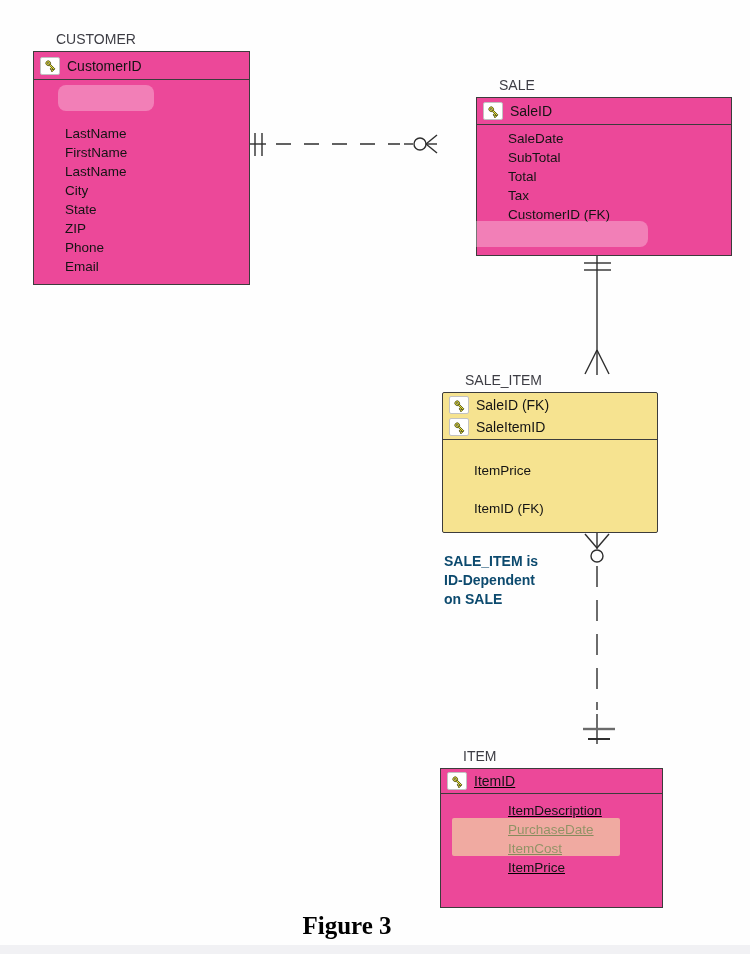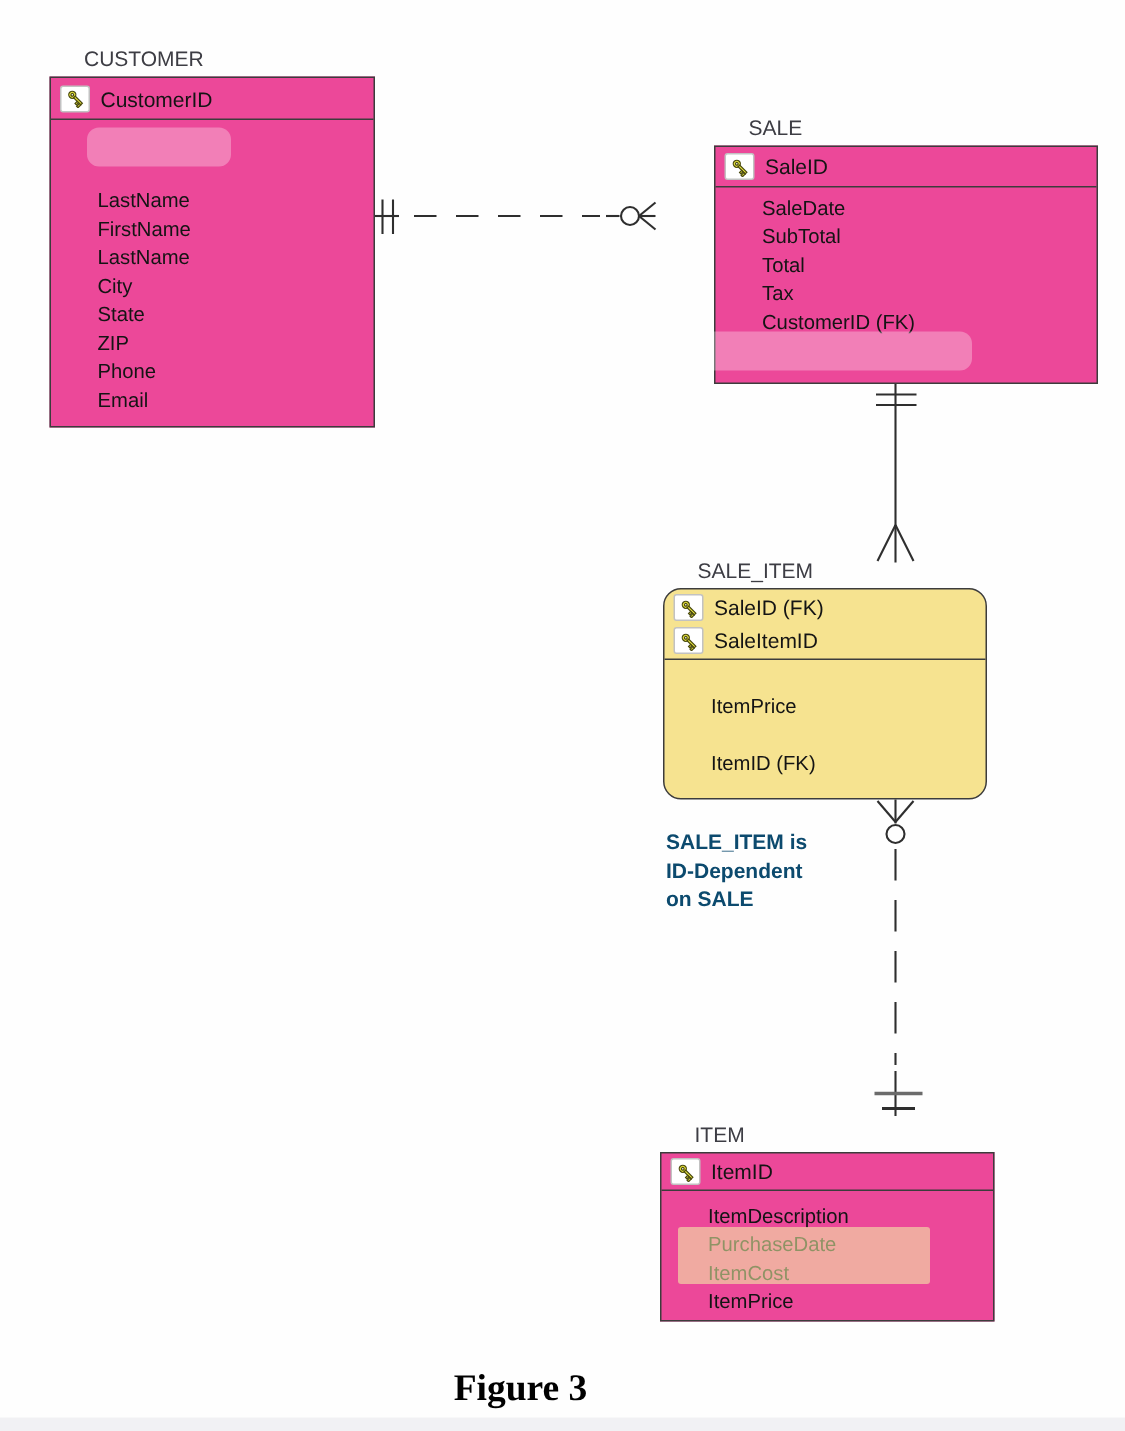--- a/index.html
+++ b/index.html
@@ -22,29 +22,29 @@
   .e-customer .entity-box{height:234px;}
   .e-customer .entity-header{height:28px;}
   .e-customer .entity-body{padding-top:44px;}
 
   .e-sale{left:437px;top:77px;width:256px;padding-left:39px;}
   .e-sale .entity-box{height:159px;}
   .e-sale .entity-header{height:27px;}
   .e-sale .entity-body{padding-top:4px;}
 
   .e-sale_item{left:442px;top:372px;width:216px;}
-  .e-sale_item .entity-box{height:141px;background:#f6e390;border-radius:12px;}
+  .e-sale_item .entity-box{height:141px;background:#f6e390;border-radius:2px;}
   .e-sale_item .entity-header{padding-top:1px;padding-bottom:1px;}
   .e-sale_item .entity-body{padding-top:21px;}
   .e-sale_item .attr-row{margin-bottom:19px;}
 
   .e-item{left:440px;top:748px;width:223px;}
-  .e-item .entity-box{height:113px;}
+  .e-item .entity-box{height:140px;text-decoration:underline;}
   .e-item .entity-header{height:25px;}
-  .e-item .entity-body{padding-top:7px;}
+  .e-item .entity-body{padding-top:7px;padding-left:36px;}
 
   
   .smudge{position:absolute;background:rgba(255,255,255,0.30);border-radius:8px;z-index:3;}
   .smudge-customer{left:58px;top:85px;width:96px;height:26px;}
   .smudge-sale{left:452px;top:221px;width:196px;height:26px;}
   .highlight-item{position:absolute;left:452px;top:818px;width:168px;height:38px;
                   background:rgba(244,252,168,0.55);border-radius:2px;z-index:3;}
 
   
   .connectors{position:absolute;left:0;top:0;z-index:4;pointer-events:none;}

